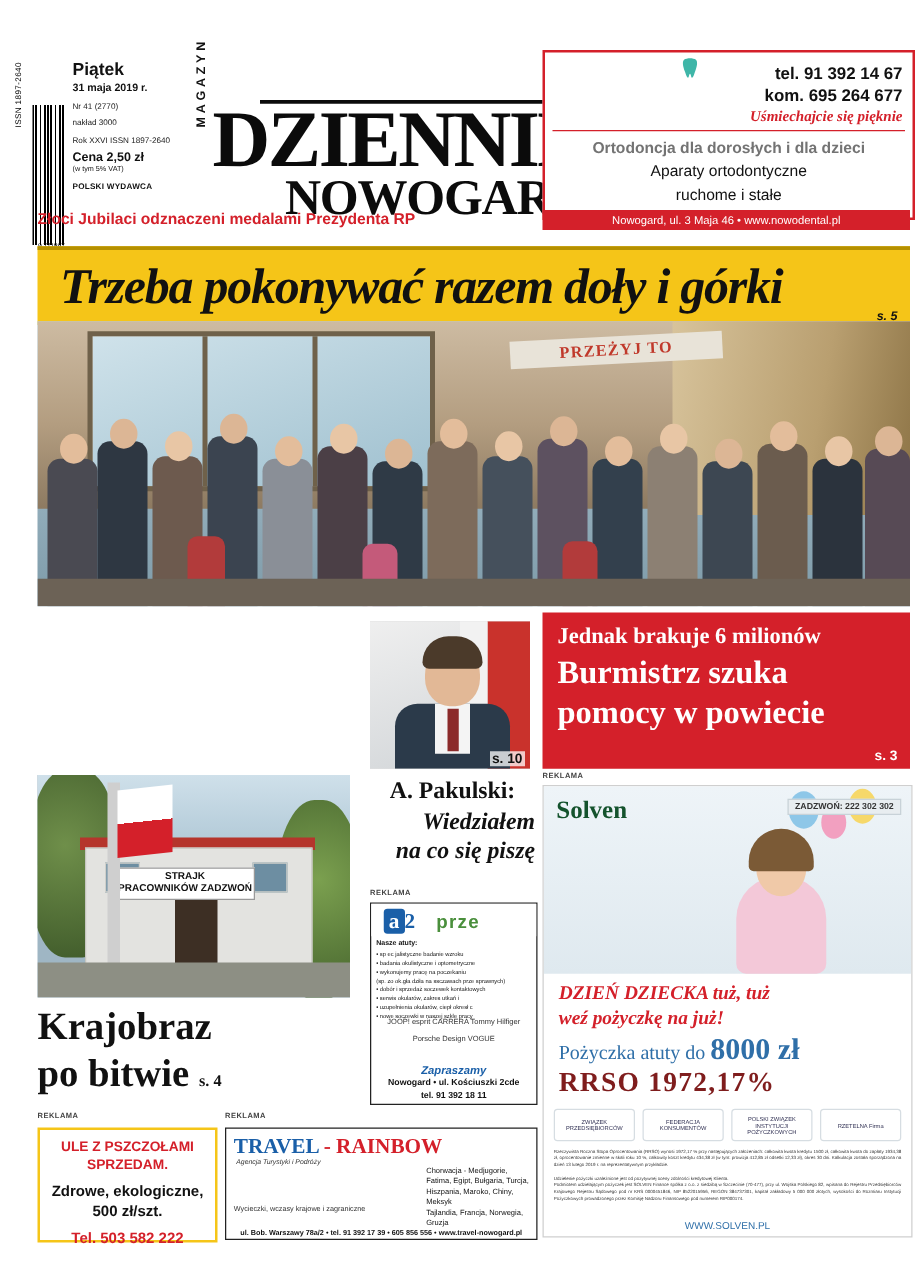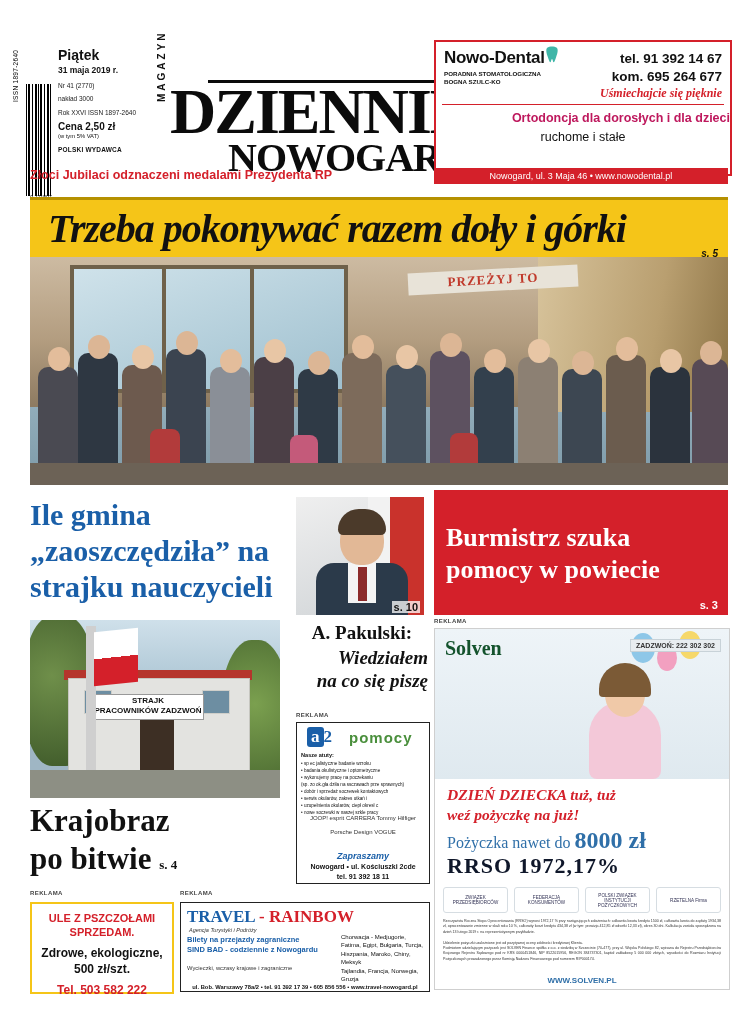--- a/index.html
+++ b/index.html
@@ -47,21 +47,21 @@
   .dental-logo .nd{font-size:17px;font-weight:bold;color:#111;letter-spacing:-.3px;}
   .dental-logo .sub{font-size:6.2px;font-weight:bold;color:#111;line-height:1.25;margin-top:2px;}
   .tooth{position:absolute;left:108px;top:4px;width:16px;height:18px;}
   .dental-tel{position:absolute;right:8px;top:8px;text-align:right;}
   .dental-tel div{font-size:12.5px;font-weight:bold;color:#111;line-height:1.35;}
   .dental-tel .num{font-size:13.5px;}
   .dental-slogan{position:absolute;right:8px;top:44px;font-family:"Liberation Serif",serif;
     font-style:italic;font-weight:bold;font-size:12px;color:#d4202a;}
   .dental-line{position:absolute;left:6px;top:62px;width:282px;height:1px;background:#d4202a;}
   .dental-txt{position:absolute;left:0;top:66px;width:294px;text-align:center;}
-  .dental-txt .l1{font-size:12.5px;font-weight:bold;color:#be185d;line-height:1.6;text-align:right;}
+  .dental-txt .l1{font-size:12.5px;font-weight:bold;color:#737373;line-height:1.6;}
   .dental-txt .l2{font-size:12.5px;color:#111;line-height:1.55;}
   .dental-addr{position:absolute;left:434px;top:168px;width:294px;height:16px;background:#d4202a;
     color:#fff;font-size:9px;text-align:center;line-height:16px;}
 
   
   .strap{position:absolute;left:30px;top:168px;width:390px;font-size:12.5px;font-weight:bold;color:#d4202a;}
 
   
   .lead{position:absolute;left:30px;top:197px;width:698px;height:60px;background:#f5c518;
     border-top:3px solid #b59000;}
@@ -154,26 +154,26 @@
   .sv-dress{position:absolute;left:10px;top:46px;width:72px;height:78px;background:#f3c8d8;border-radius:34px 34px 8px 8px;}
   .sv-face{position:absolute;left:26px;top:18px;width:40px;height:44px;border-radius:50%;background:#f0c9a8;}
   .sv-hair{position:absolute;left:20px;top:8px;width:52px;height:34px;border-radius:26px 26px 4px 4px;background:#7b5a36;}
   .sv-balloon{position:absolute;border-radius:50%;}
   .sv-h1{position:absolute;left:12px;top:156px;width:268px;font-family:"Liberation Serif",serif;
     font-weight:bold;font-style:italic;font-size:15.5px;line-height:20px;color:#d4202a;}
   .sv-h2{position:absolute;left:12px;top:200px;width:268px;font-family:"Liberation Serif",serif;
     font-size:16px;line-height:22px;color:#2f6fa8;}
   .sv-h2 .big{font-size:24px;font-weight:bold;}
   .sv-h3{position:absolute;left:12px;top:224px;width:268px;font-family:"Liberation Serif",serif;
-    font-weight:bold;font-size:22px;color:#0f172a;letter-spacing:1px;}
+    font-weight:bold;font-size:22px;color:#7f1d1d;letter-spacing:1px;}
   .sv-badges{position:absolute;left:8px;top:256px;width:278px;height:30px;display:flex;gap:6px;align-items:center;}
   .sv-badge{flex:1;height:26px;border:1px solid #d6dde2;border-radius:3px;font-size:4.6px;color:#335;
     display:flex;align-items:center;justify-content:center;text-align:center;padding:1px;box-sizing:border-box;}
   .sv-fine{position:absolute;left:8px;top:290px;width:278px;font-size:3.6px;line-height:1.5;color:#333;text-align:justify;}
-  .sv-www{position:absolute;left:0;bottom:4px;width:294px;text-align:center;font-size:8px;font-weight:bold;color:#2f6fa8;}
+  .sv-www{position:absolute;left:0;bottom:4px;width:294px;text-align:center;font-size:8px;font-weight:normal;color:#2f6fa8;}
 
   
   .ule{position:absolute;left:30px;top:902px;width:140px;height:88px;border:2px solid #f5c518;background:#fff;text-align:center;}
   .ule div{color:#d4202a;font-weight:bold;}
   .ule .l1{font-size:11px;margin-top:7px;line-height:1.3;}
   .ule .l2{font-size:12px;margin-top:5px;line-height:1.35;color:#111;}
   .ule .l3{font-size:12px;margin-top:6px;}
 
   .travel{position:absolute;left:180px;top:902px;width:248px;height:88px;border:1px solid #222;background:#fff;}
   .tv-title{position:absolute;left:6px;top:4px;font-family:"Liberation Serif",serif;font-weight:bold;font-size:17px;color:#1a5fa8;}
@@ -214,36 +214,32 @@
 
     <div class="logo-wrap">
       <div class="rule-top"></div>
       <div class="magazyn">MAGAZYN</div>
       <div class="dz-top">DZIENNIK</div>
       <div class="dz-bot">NOWOGARDZKI</div>
       <div class="rule-bot"></div>
     </div>
 
     <div class="dental">
-      <div class="dental-logo">
-        <div class="nd">Nowo-Dental</div>
-        <div class="sub" style="white-space:pre-line">PORADNIA STOMATOLOGICZNA
-BOGNA SZULC-KO</div>
-      </div>
       <svg class="tooth" viewBox="0 0 20 22">
         <path d="M4 2c3-2 9-2 12 0 2 2 1 7-1 12-1 3-2 6-3 6s-1-4-2-4-1 4-2 4-2-3-3-6C3 9 2 4 4 2z" fill="#3fb6a8"></path>
       </svg>
       <div class="dental-tel">
         <div class="num">tel. 91 392 14 67</div>
         <div class="num">kom. 695 264 677</div>
       </div>
       <div class="dental-slogan">Uśmiechajcie się pięknie</div>
       <div class="dental-line"></div>
       <div class="dental-txt">
         <div class="l1">Ortodoncja dla dorosłych i dla dzieci</div>
+        <div class="l2">Aparaty ortodontyczne</div>
         <div class="l2">ruchome i stałe</div>
       </div>
     </div>
     <div class="dental-addr">Nowogard, ul. 3 Maja 46 • www.nowodental.pl</div>
   </div>
 
   <div class="strap">Złoci Jubilaci odznaczeni medalami Prezydenta RP</div>
 
   <div class="lead">
     <h1>Trzeba pokonywać razem doły i górki</h1>
@@ -291,23 +287,20 @@
       <div class="head" style="left:630px;top:30px;width:22px;height:24px;background:#e8c6a5"></div>
       <div class="person" style="left:662px;width:36px;height:126px;background:#574a55"></div>
       <div class="head" style="left:670px;top:22px;width:22px;height:24px;background:#dcb695"></div>
       <div class="person" style="left:120px;width:30px;height:56px;background:#b23b3b;border-radius:8px 8px 0 0"></div>
       <div class="person" style="left:260px;width:28px;height:50px;background:#c45a7a;border-radius:8px 8px 0 0"></div>
       <div class="person" style="left:420px;width:28px;height:52px;background:#b23b3b;border-radius:8px 8px 0 0"></div>
     </div>
     <div class="lp-floor"></div>
   </div>
 
-  <div class="lcol-head" style="white-space:pre-line">Ile gmina
-„zaoszczędziła” na
-strajku nauczycieli</div>
 
   <div class="strajk-photo">
     <div class="sp-sky"></div>
     <div class="sp-tree-l"></div>
     <div class="sp-tree-r"></div>
     <div class="sp-roof"></div>
     <div class="sp-bld"></div>
     <div class="sp-win" style="left:54px"></div>
     <div class="sp-win" style="left:172px"></div>
     <div class="sp-door"></div>
@@ -340,40 +333,41 @@
     <div class="q" style="white-space:pre-line">Wiedziałem
 na co się piszę</div>
   </div>
 
   <div class="rek-lab rek-l3">REKLAMA</div>
   <div class="a2">
     <div class="a2-top"></div>
     <div class="a2-logo">
       <span class="sq">a</span><span>2</span>
     </div>
-    <div class="a2-optyk">pomocy</div>
+    <div class="a2-optyk">prze</div>
     <div class="a2-body">
       <b>Nasze atuty:</b><br>
       <span>• sp ec jalistyczne badanie wzroku</span><br>
       <span>• badania okulistyczne i optometryczne</span><br>
       <span>• wykonujemy pracę na poczekaniu</span><br>
       <span>(sp. zo ok.gła dziła na ssczawach prze sprawnych)</span><br>
       <span>• dobór i sprzedaż soczewek kontaktowych</span><br>
       <span>• serwis okularów, zakres utkań i</span><br>
       <span>• uzupełnienia okularów, ciepł okresł c</span><br>
       <span>• nowe soczewki w naszej szkle pracy</span>
     </div>
     <div class="a2-brands" style="white-space:pre-line">JOOP!   esprit   CARRERA   Tommy Hilfiger
 Porsche Design   VOGUE</div>
     <div class="a2-cta">Zapraszamy</div>
     <div class="a2-addr" style="white-space:pre-line">Nowogard • ul. Kościuszki 2cde
 tel. 91 392 18 11</div>
   </div>
 
   <div class="redbox">
+    <div class="t1">Jednak brakuje 6 milionów</div>
     <div class="t2" style="white-space:pre-line">Burmistrz szuka
 pomocy w powiecie</div>
     <div class="pg">s. 3</div>
   </div>
 
   <div class="rek-lab rek-l4">REKLAMA</div>
   <div class="solven">
     <div class="sv-top">
       <div class="sv-balloon" style="left:196px;top:4px;width:24px;height:30px;background:#8ec7e8"></div>
       <div class="sv-balloon" style="left:222px;top:16px;width:20px;height:26px;background:#f2a0c0"></div>
@@ -382,21 +376,21 @@
         <div class="sv-dress"></div>
         <div class="sv-face"></div>
         <div class="sv-hair"></div>
       </div>
     </div>
     <div class="sv-logo"><span>Solven</span></div>
     <div class="sv-zad">ZADZWOŃ: 222 302 302</div>
     <div class="sv-h1" style="white-space:pre-line">DZIEŃ DZIECKA tuż, tuż
 weź pożyczkę na już!</div>
     <div class="sv-h2">
-      <span>Pożyczka nawet do</span>
+      <span>Pożyczka atuty do</span>
       <span class="big">8000  zł</span>
     </div>
     <div class="sv-h3">RRSO 1972,17%</div>
     <div class="sv-badges">
       <div class="sv-badge">ZWIĄZEK PRZEDSIĘBIORCÓW</div>
       <div class="sv-badge">FEDERACJA KONSUMENTÓW</div>
       <div class="sv-badge">POLSKI ZWIĄZEK INSTYTUCJI POŻYCZKOWYCH</div>
       <div class="sv-badge">RZETELNA Firma</div>
     </div>
     <div class="sv-fine" style="white-space:pre-line">Rzeczywista Roczna Stopa Oprocentowania (RRSO) wynosi 1972,17 % przy następujących założeniach: całkowita kwota kredytu 1500 zł, całkowita kwota do zapłaty 1934,38 zł, oprocentowanie zmienne w skali roku 10 %, całkowity koszt kredytu 434,38 zł (w tym: prowizja 412,85 zł odsetki 12,33 zł), okres 30 dni. Kalkulacja została sporządzona na dzień 13 lutego 2019 r. na reprezentatywnym przykładzie.
@@ -416,22 +410,20 @@
   </div>
 
   <div class="rek-lab rek-l2">REKLAMA</div>
   <div class="travel">
     <div class="tv-title">
       <span>TRAVEL</span>
       <span class="rb">-</span>
       <span class="rb">RAINBOW</span>
     </div>
     <div class="tv-sub">Agencja Turystyki i Podróży</div>
-    <div class="tv-blue" style="white-space:pre-line">Bilety na przejazdy zagraniczne
-SIND BAD - codziennie z Nowogardu</div>
     <div class="tv-grey">Wycieczki, wczasy krajowe i zagraniczne</div>
     <div class="tv-dest" style="white-space:pre-line">Chorwacja - Medjugorie,
 Fatima, Egipt, Bułgaria, Turcja,
 Hiszpania, Maroko, Chiny, Meksyk
 Tajlandia, Francja, Norwegia, Gruzja</div>
     <div class="tv-addr">ul. Bob. Warszawy 78a/2 • tel. 91 392 17 39 • 605 856 556 • www.travel-nowogard.pl</div>
   </div>
 
 </div>
 

